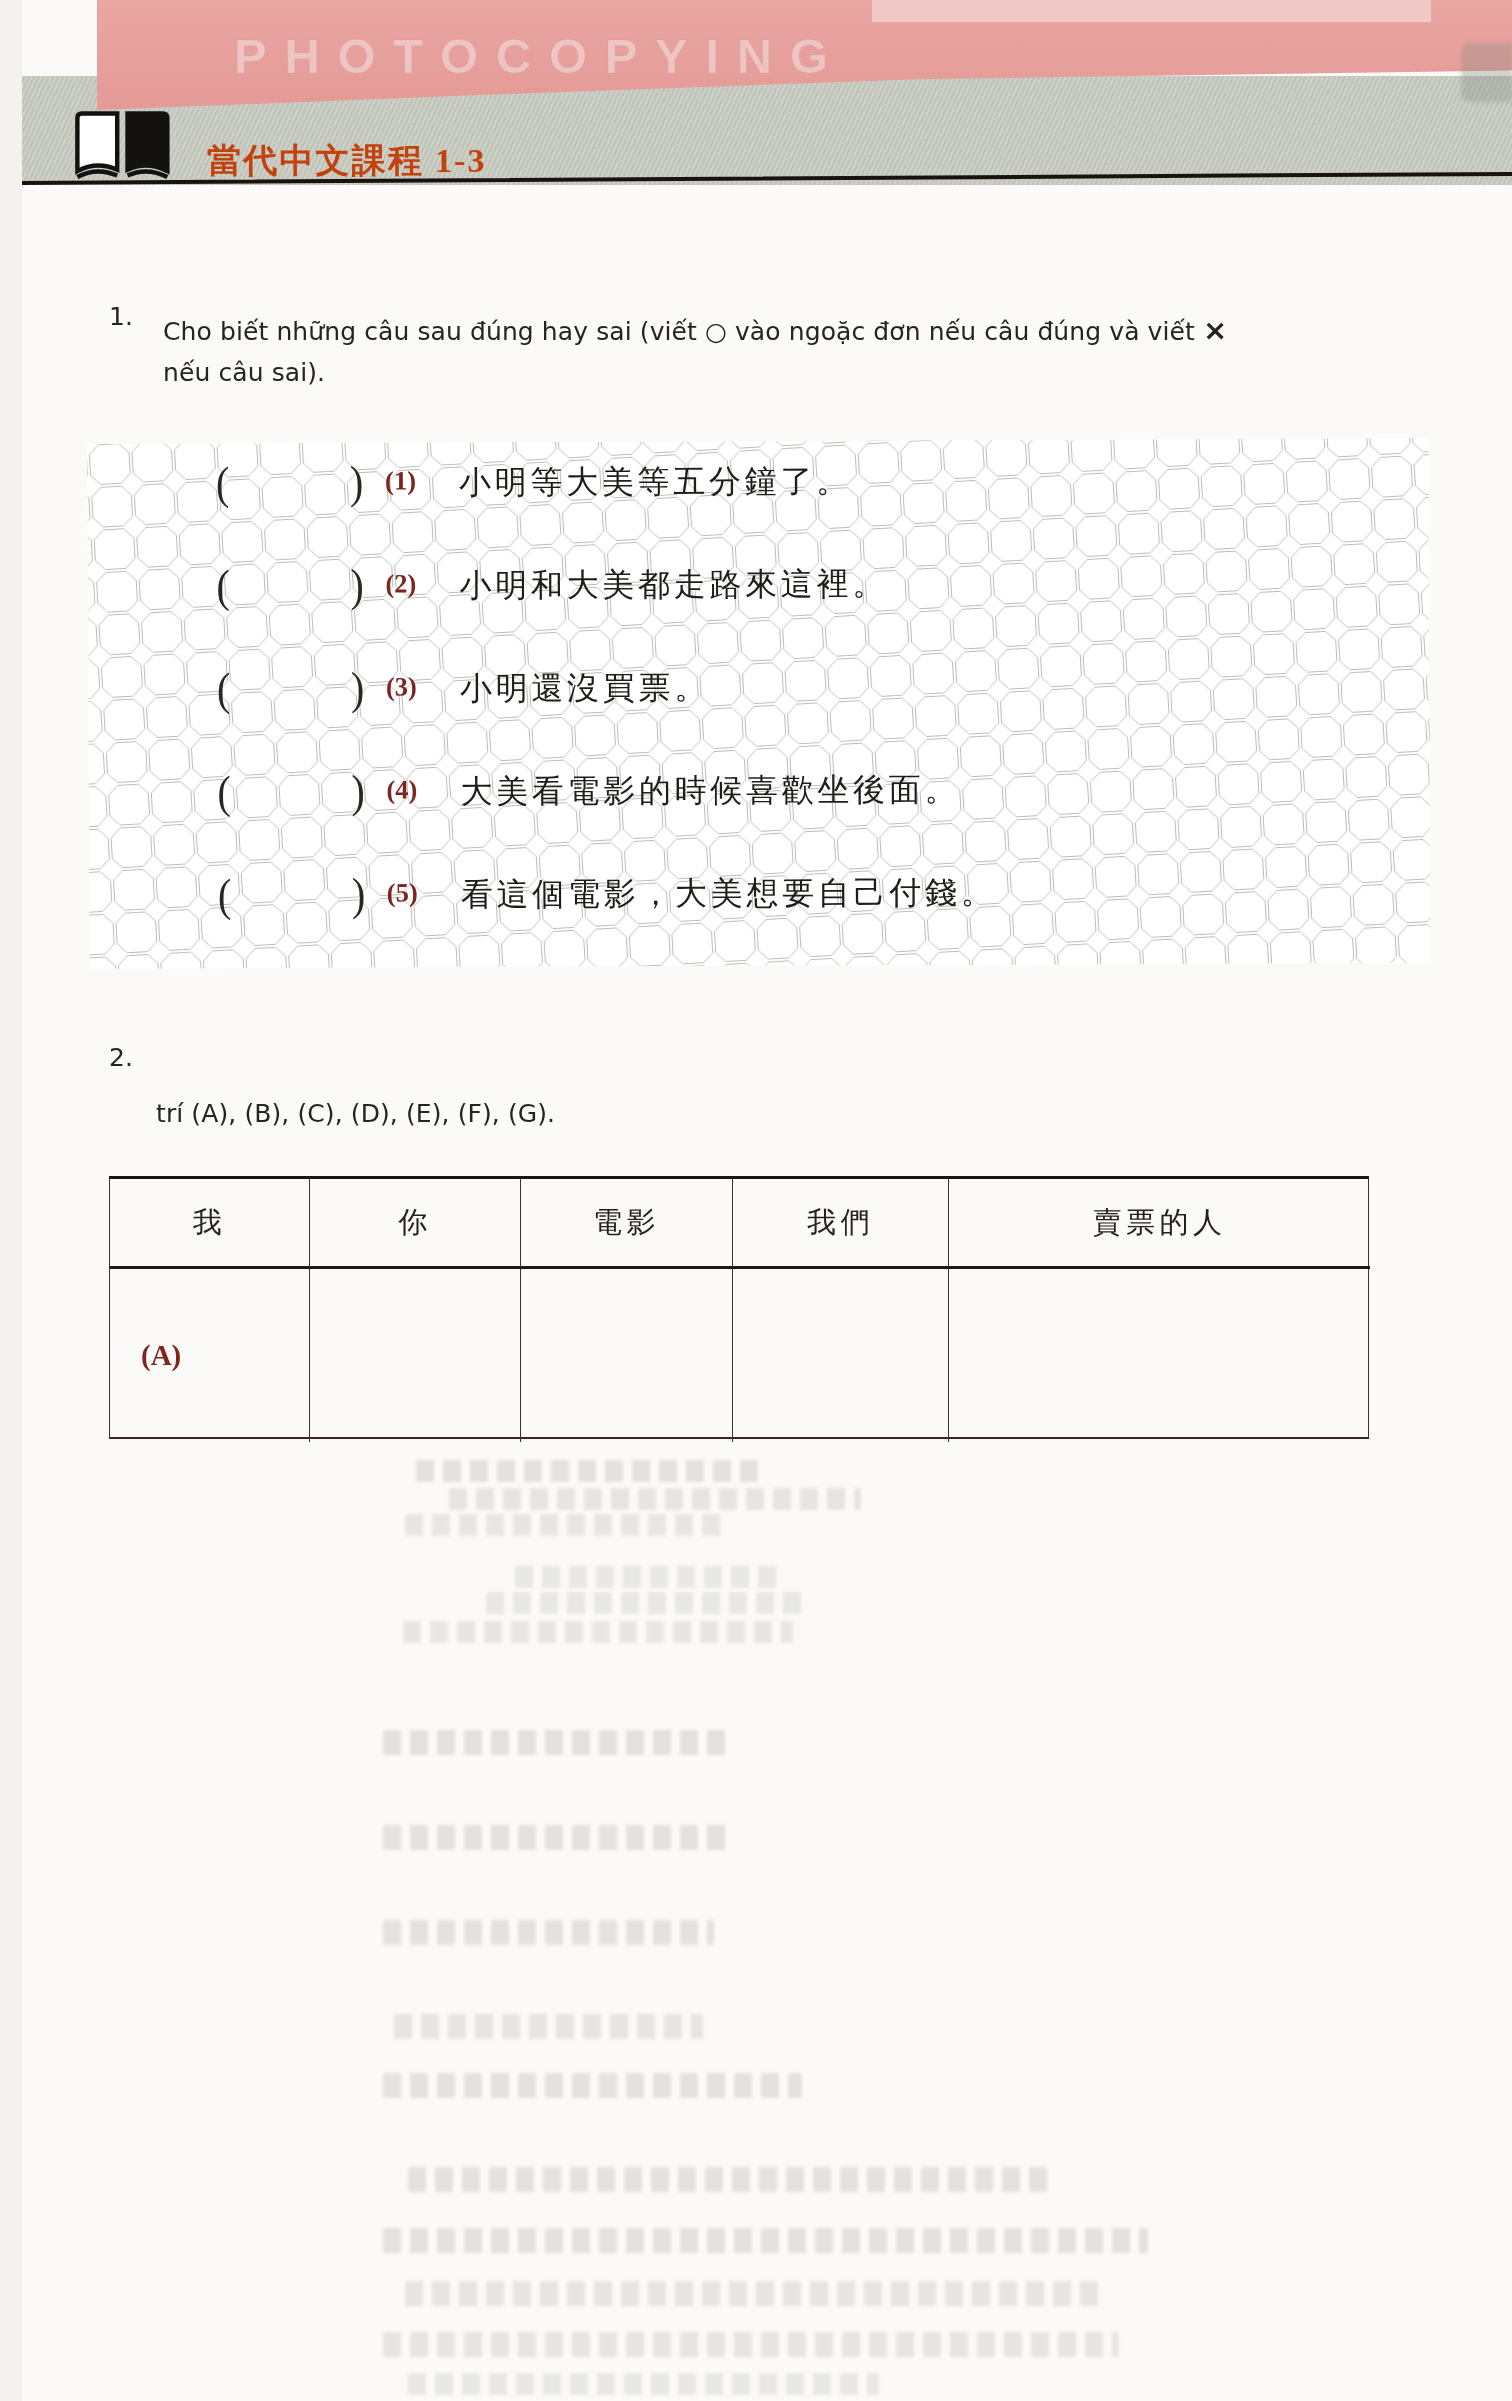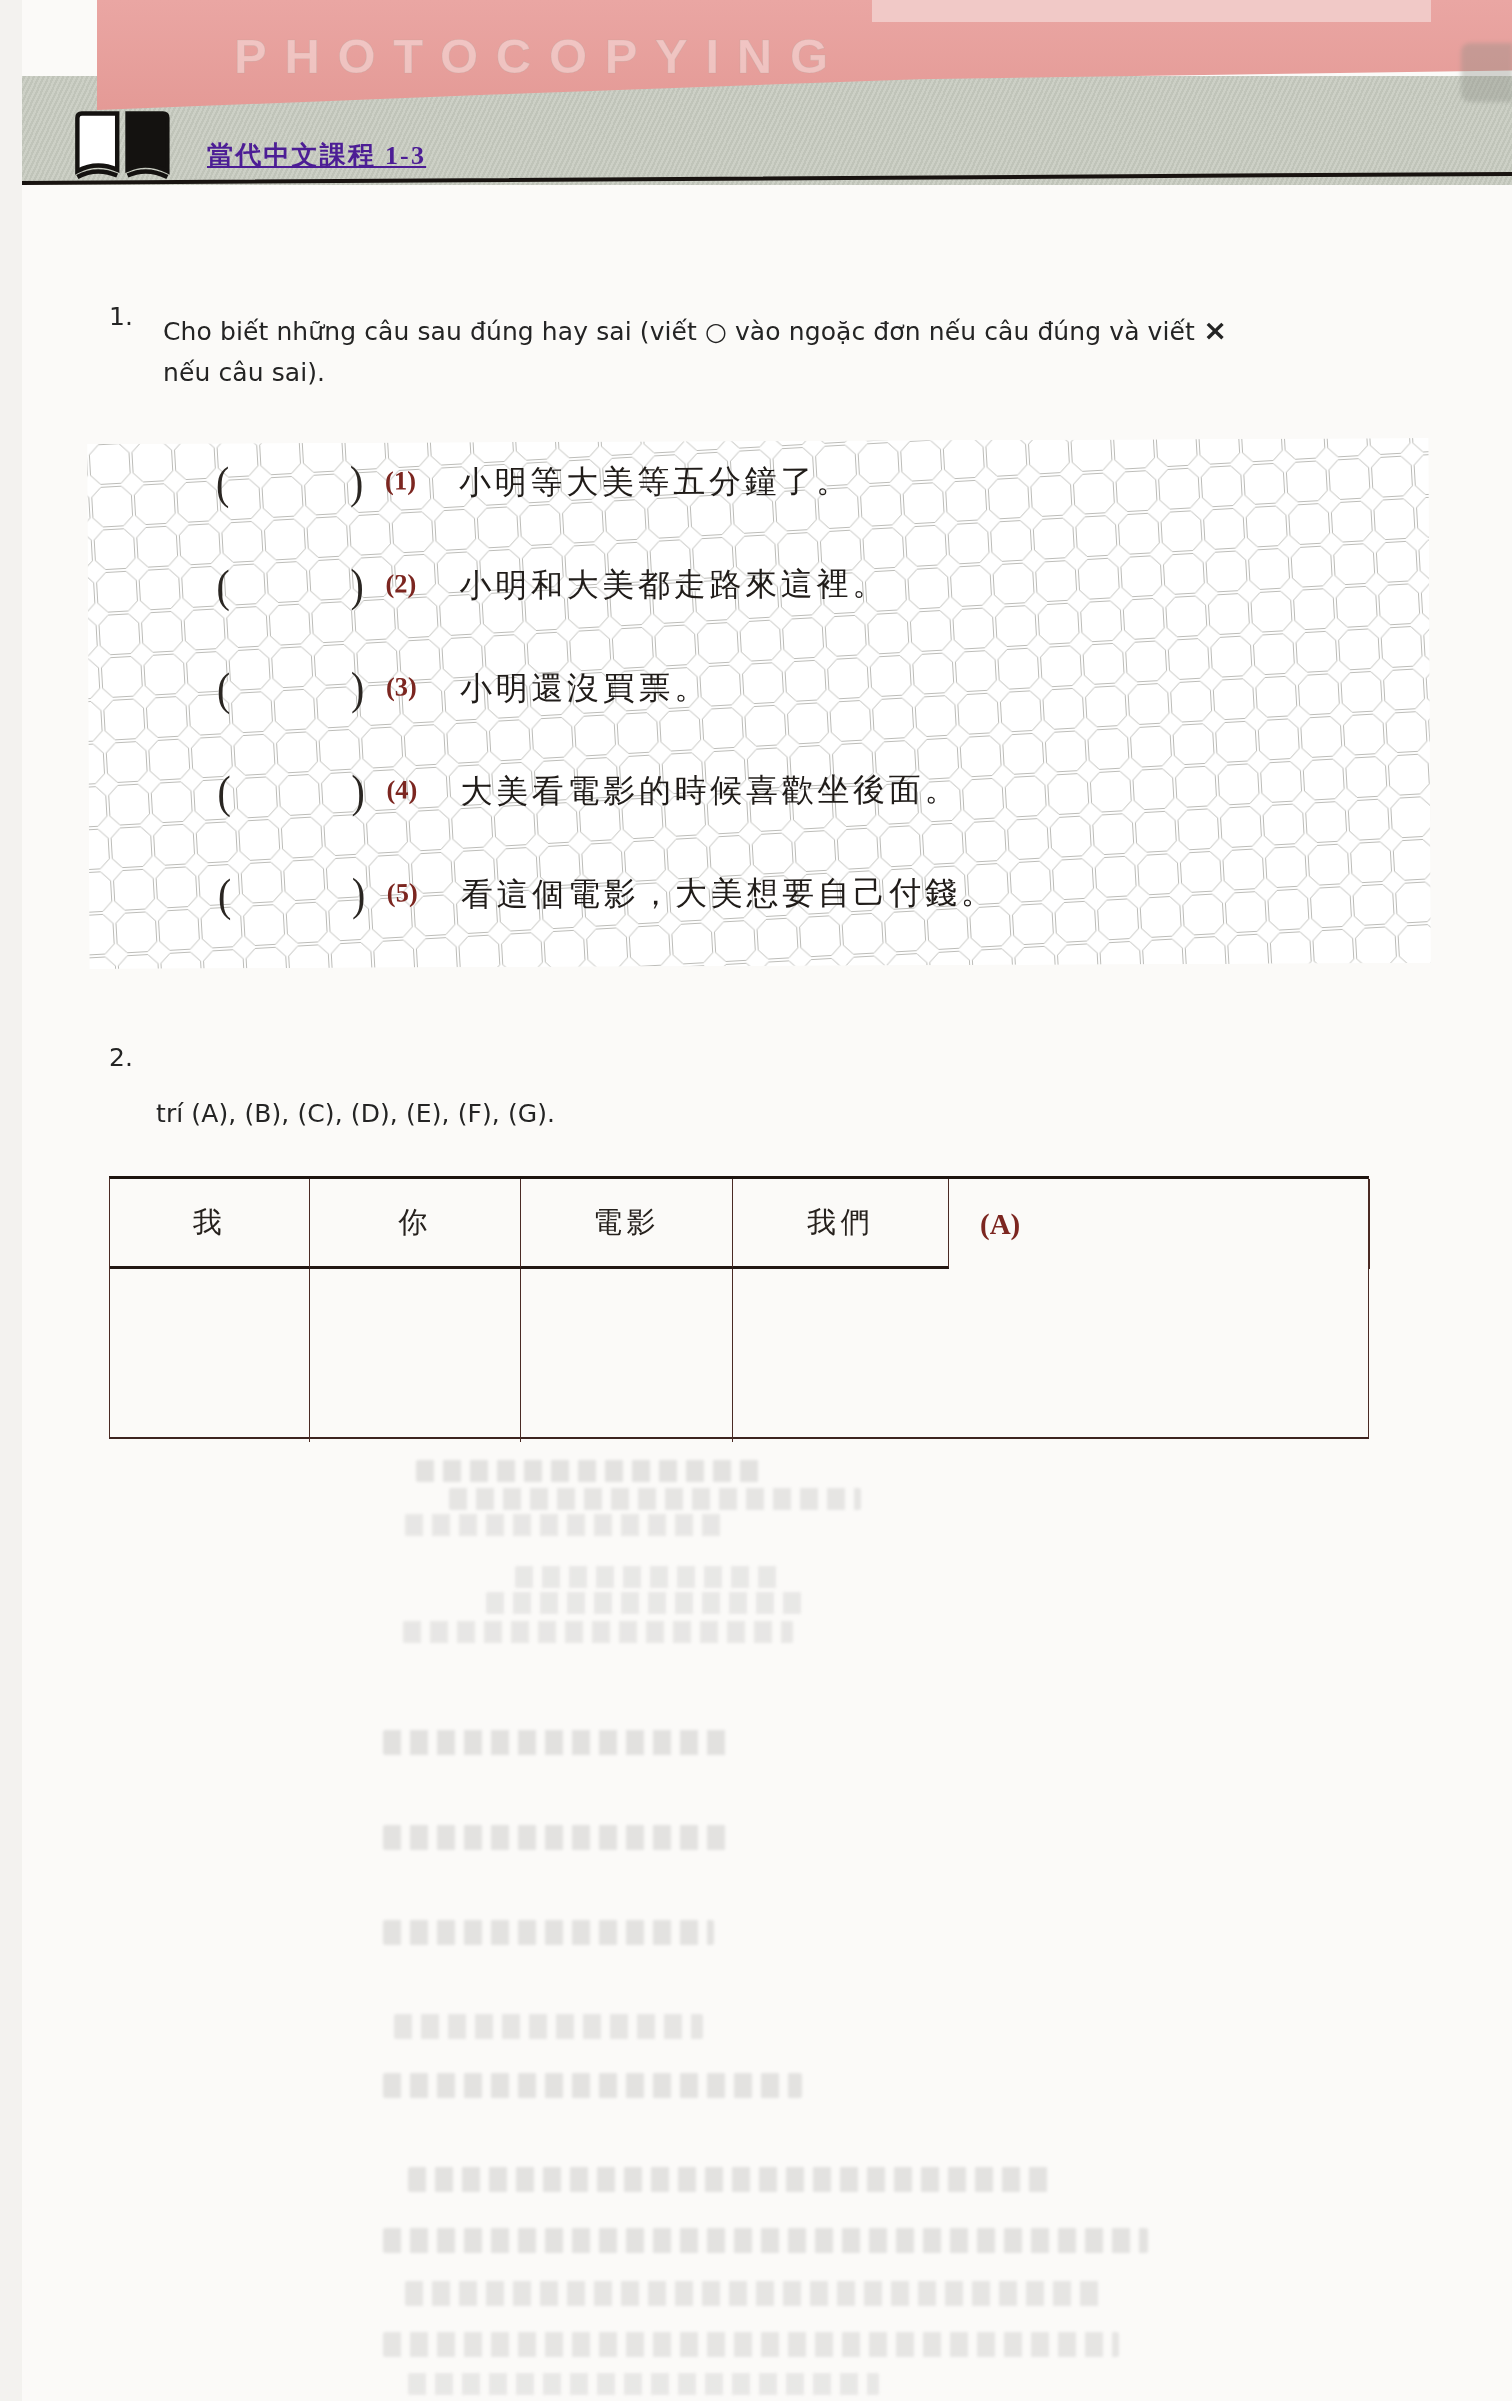--- a/index.html
+++ b/index.html
@@ -17,21 +17,21 @@
   .pink-light{position:absolute;left:872px;top:0;width:559px;height:22px;background:#f1c9c7;}
   .watermark{position:absolute;left:234px;top:28px;font-family:Liberation Sans, sans-serif;
       font-weight:bold;font-size:49px;letter-spacing:17.7px;color:rgba(255,255,255,.38);
       -webkit-text-stroke:0.7px rgba(160,160,150,.25);}
   .corner-smudge{position:absolute;right:0;top:43px;width:52px;height:59px;background:#8a8d84;
       opacity:.35;border-radius:8.8px 0 0 8.8px;filter:blur(2.2px);}
   .band-rule{position:absolute;left:19px;top:181px;width:1494px;height:3.7px;background:#181310;
       transform:rotate(-0.35deg);transform-origin:left center;border-radius:2.2px;}
   .book-icon{position:absolute;left:70px;top:109px;}
   .band-title{position:absolute;left:207px;top:138px;font-family:"Liberation Serif","DejaVu Serif",serif;
-      font-weight:bold;font-size:26px;color:#4c1d95;letter-spacing:2.2px;text-decoration:underline;}
+      font-weight:bold;font-size:34px;color:#c2410c;letter-spacing:2.2px;}
   
   .qline{position:absolute;color:#242424;font-size:25px;font-weight:500;letter-spacing:0.1px;white-space:nowrap;}
   .qnum{position:absolute;color:#242424;font-size:25px;font-weight:500;}
   .big-x{font-size:29px;font-weight:bold;letter-spacing:1.5px;}
   
   .exbox{position:absolute;left:88px;top:441px;width:1342px;height:525px;transform:rotate(-0.25deg);}
   .exbox svg.pattern{position:absolute;left:0;top:0;width:100%;height:100%;}
   .exrow{position:absolute;height:44px;white-space:nowrap;}
   .po,.pc{font-family:"Liberation Serif","DejaVu Serif",serif;font-size:40px;color:#2a2622;
       display:inline-block;transform:scaleY(1.15);vertical-align:-4.4px;}
@@ -126,20 +126,21 @@
   </div>
 
   <div class="qnum" style="left:109px;top:1043px;">2.</div>
   <div class="qline" style="left:156px;top:1099px;">trí (A), (B), (C), (D), (E), (F), (G).</div>
 
   <div class="wtable">
     <div class="wcell whead">我</div>
     <div class="wcell whead">你</div>
     <div class="wcell whead">電影</div>
     <div class="wcell whead">我們</div>
+    <div class="wcell whead last">賣票的人</div>
     <div class="wcell wbody">(A)</div>
     <div class="wcell"></div>
     <div class="wcell"></div>
     <div class="wcell"></div>
     <div class="wcell last"></div>
   </div>
 
   <div class="bleed" style="left:416px;top:1460px;width:346px;opacity:.16;"></div>
   <div class="bleed" style="left:449px;top:1488px;width:412px;opacity:.14;"></div>
   <div class="bleed" style="left:405px;top:1514px;width:316px;opacity:.13;"></div>

